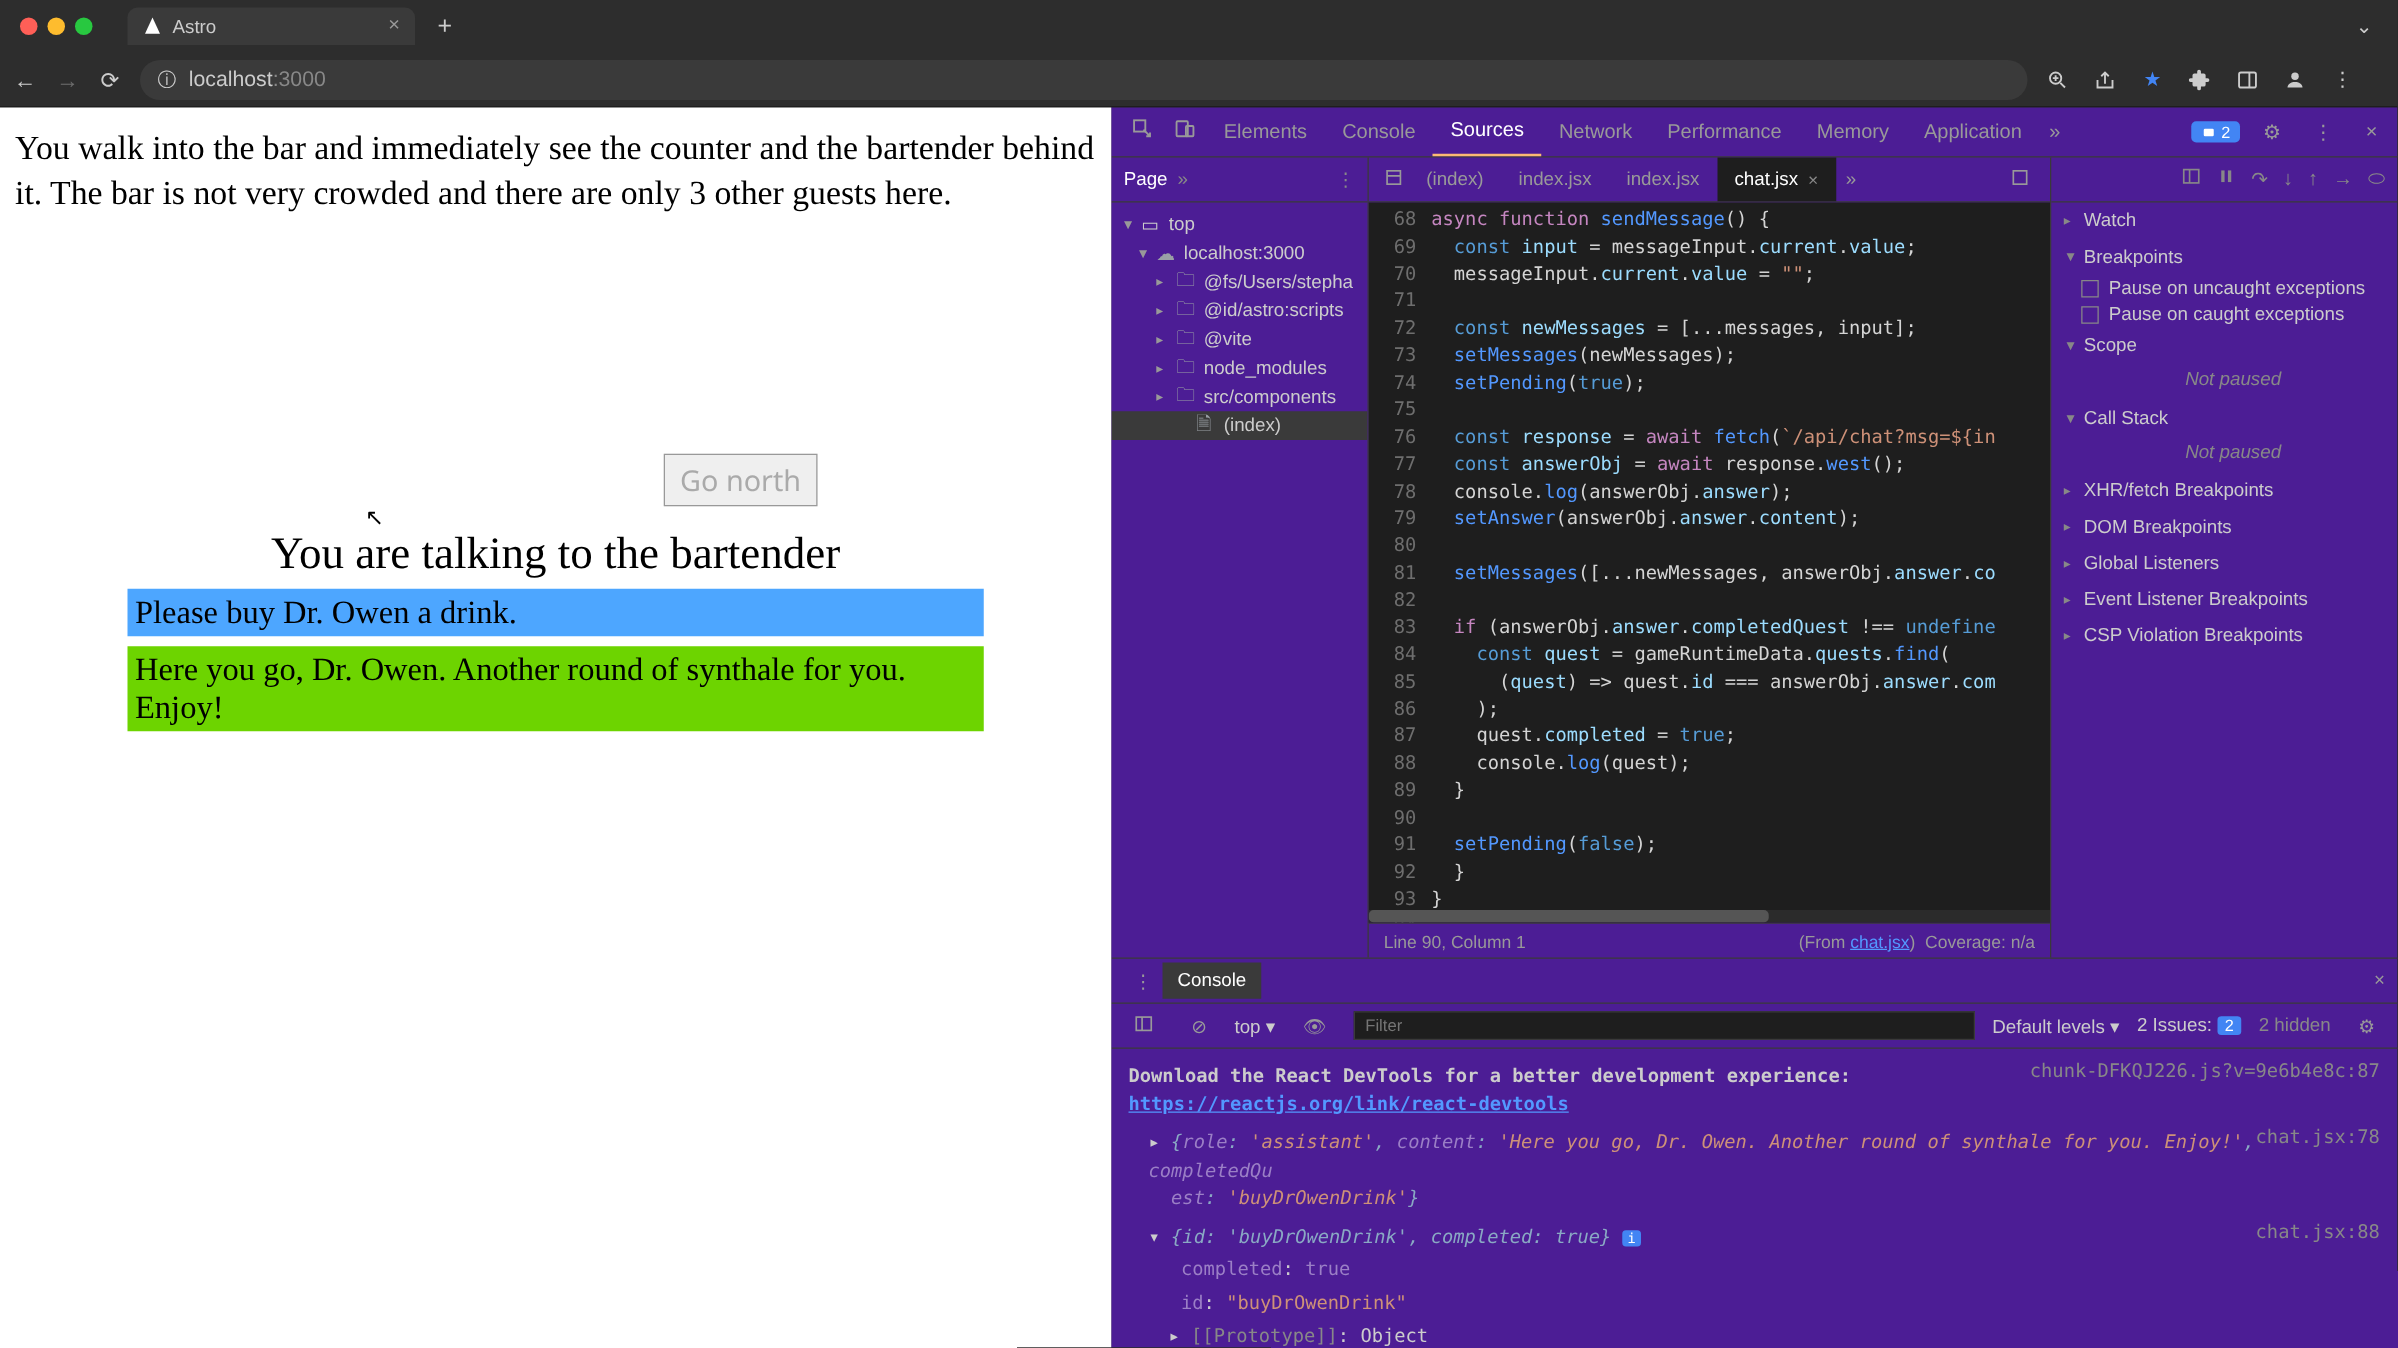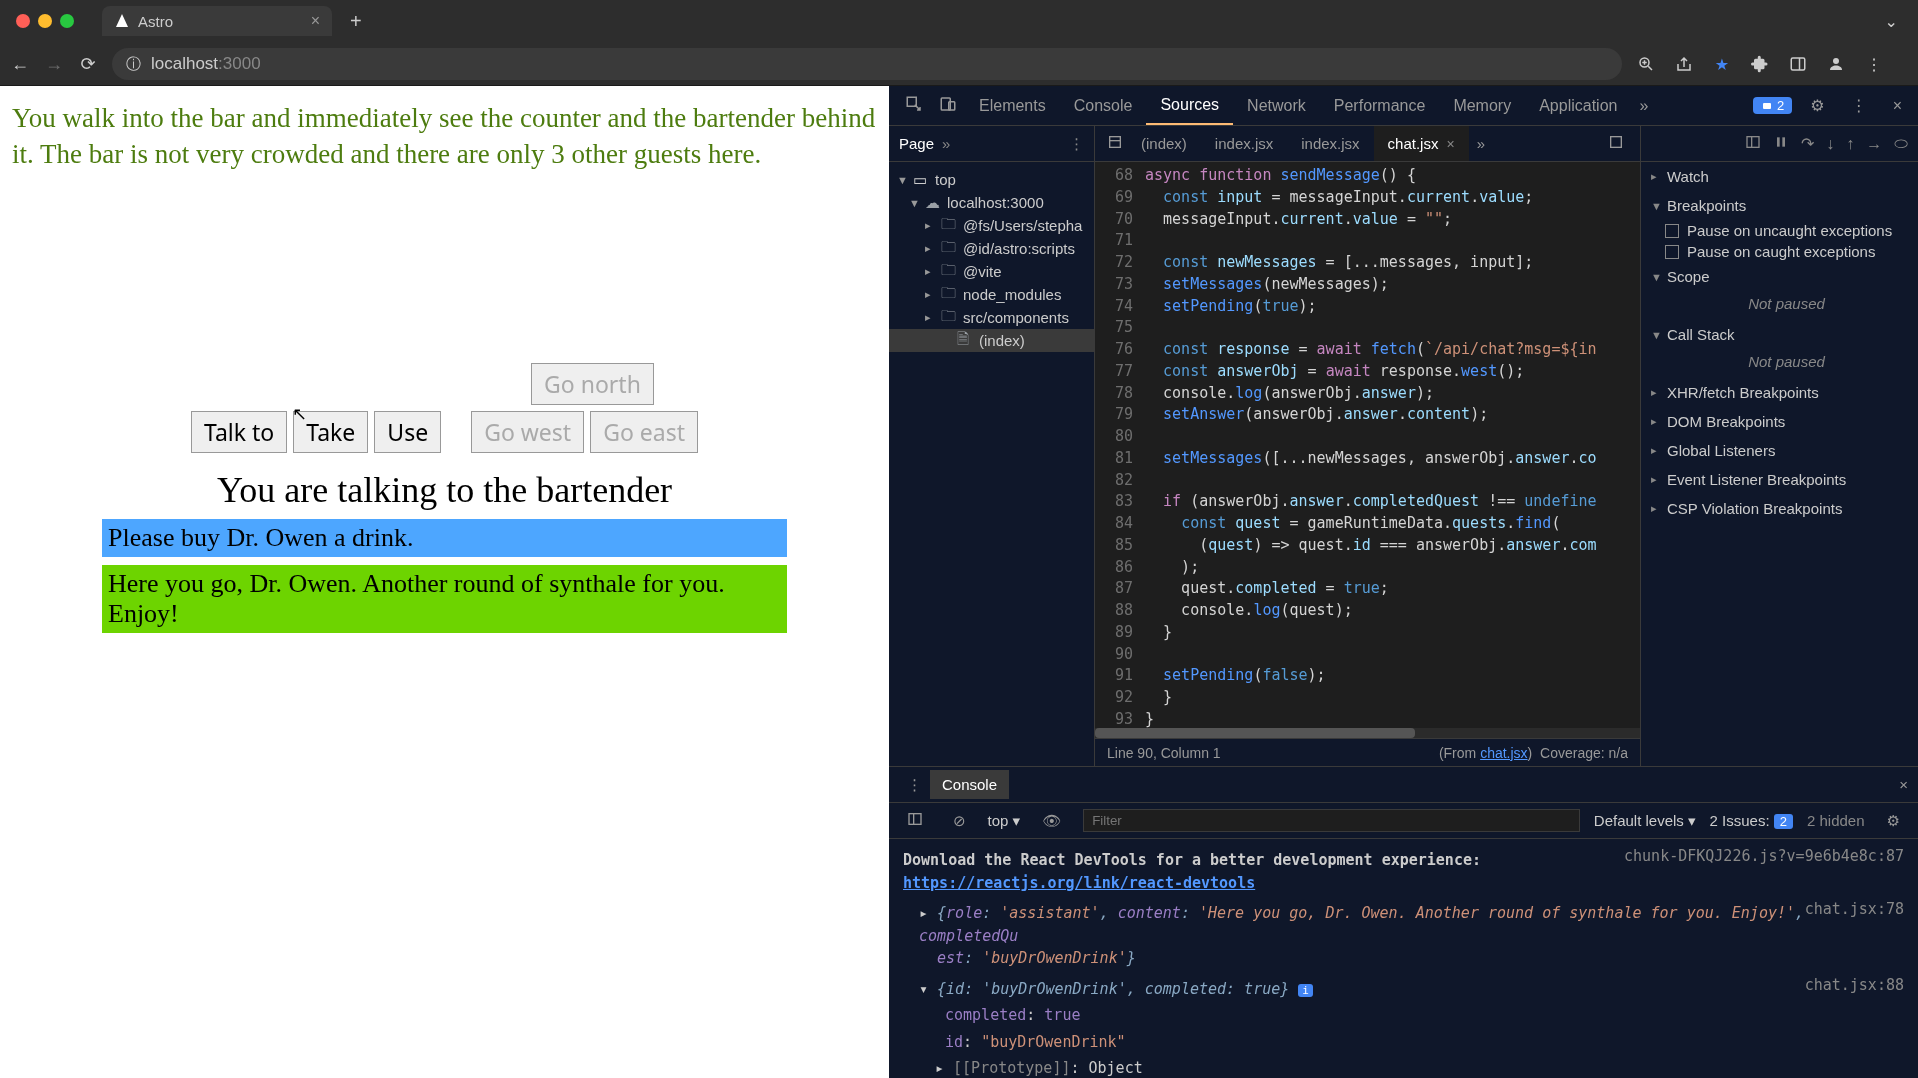--- a/index.html
+++ b/index.html
@@ -21,24 +21,24 @@
 .nav-btn { color: #ccc; font-size: 18px; cursor: pointer; width: 20px; text-align: center; }
 .url-box { flex: 1; background: #3a3a3a; border-radius: 20px; padding: 6px 14px; display: flex; align-items: center; gap: 10px; font-size: 17px; color: #ccc; max-width: 1510px; }
 .url-muted { color: #888; }
 .addr-icons { display: flex; gap: 18px; align-items: center; }
 .addr-icon { width: 20px; height: 20px; color: #ccc; cursor: pointer; display: flex; align-items: center; justify-content: center; }
 .star-icon-blue { color: #4285f4; }
 
 
 .main { display: flex; height: calc(1078px - 86px); }
 .left-pane { width: 889px; background: #fff; padding: 14px 12px; position: relative; font-family: "Times New Roman", serif; }
-.right-pane { flex: 1; background: #0f172a; color: #ccc; display: flex; flex-direction: column; }
-
-
-.game-desc { font-size: 27px; line-height: 1.35; color: #4d7c0f; }
+.right-pane { flex: 1; background: #4c1d95; color: #ccc; display: flex; flex-direction: column; }
+
+
+.game-desc { font-size: 27px; line-height: 1.35; color: #000000; }
 .game-controls { margin-top: 190px; display: flex; flex-direction: column; align-items: center; gap: 6px; }
 .btn-row { display: flex; gap: 6px; align-items: center; }
 .game-btn { background: #efefef; border: 1px solid #999; padding: 4px 12px; font-size: 23px; font-family: system-ui; cursor: pointer; }
 .game-btn.disabled { color: #aaa; }
 .game-status { font-size: 36px; margin-top: 10px; font-family: Liberation Serif, serif; }
 .msg { font-size: 26px; padding: 4px 6px; margin: 8px 90px; text-align: left; }
 .msg-blue { background: #4da6ff; }
 .msg-green { background: #6dd400; }
 .chat-input-row { position: absolute; bottom: 30px; left: 70px; display: flex; gap: 6px; align-items: center; }
 .chat-input { width: 655px; height: 34px; border: 1px solid #888; font-size: 18px; padding: 2px 4px; }
@@ -184,28 +184,20 @@
   </div>
 </div>
 
 <div class="main">
   <div class="left-pane">
     <div class="game-desc">You walk into the bar and immediately see the counter and the bartender behind it. The bar is not very crowded and there are only 3 other guests here.</div>
     <div class="game-controls">
       <div class="btn-row">
         <span style="width:290px"></span>
         <button class="game-btn disabled">Go north</button>
-      </div>
-      <div class="btn-row">
-        <button class="game-btn">Talk to</button>
-        <button class="game-btn">Take</button>
-        <button class="game-btn">Use</button>
-        <span style="width:18px"></span>
-        <button class="game-btn disabled">Go west</button>
-        <button class="game-btn disabled">Go east</button>
       </div>
       <div class="game-status">You are talking to the bartender</div>
     </div>
     <div id="msgs">
         <div class="msg msg-blue">Please buy Dr. Owen a drink.</div>
         <div class="msg msg-green">Here you go, Dr. Owen. Another round of synthale for you. Enjoy!</div>
       </div>
     <div class="mouse-cursor">↖</div>
   </div>
 

